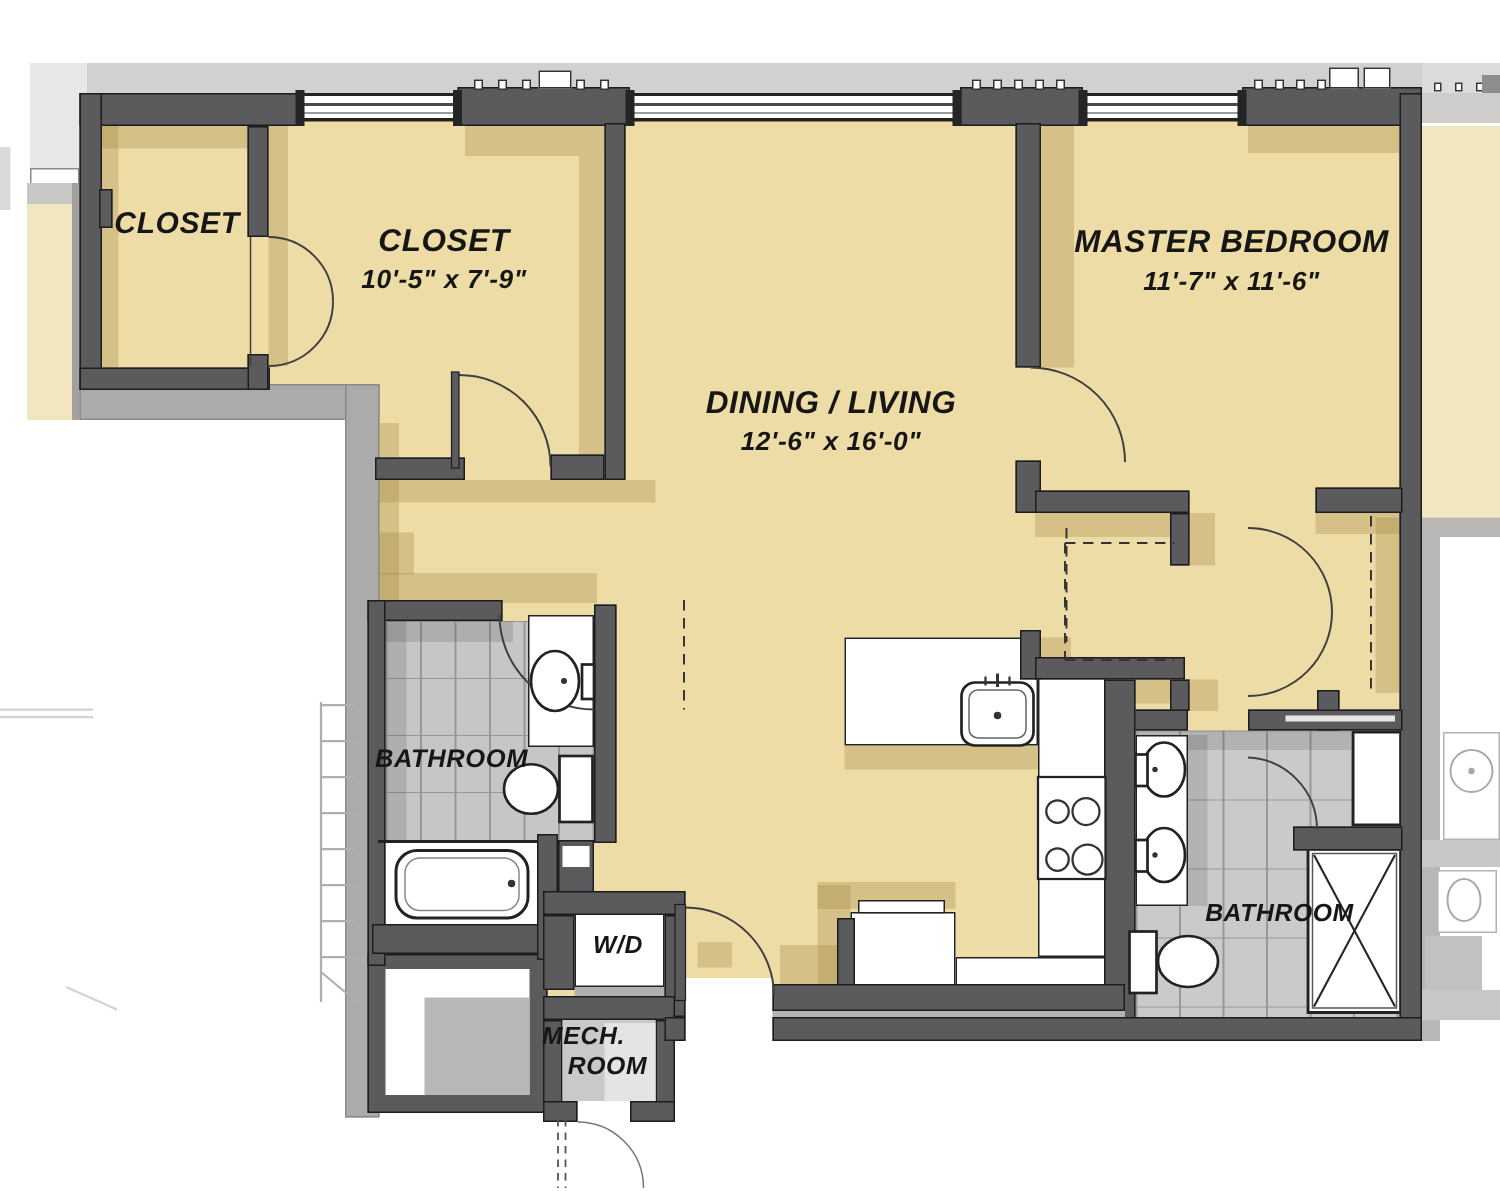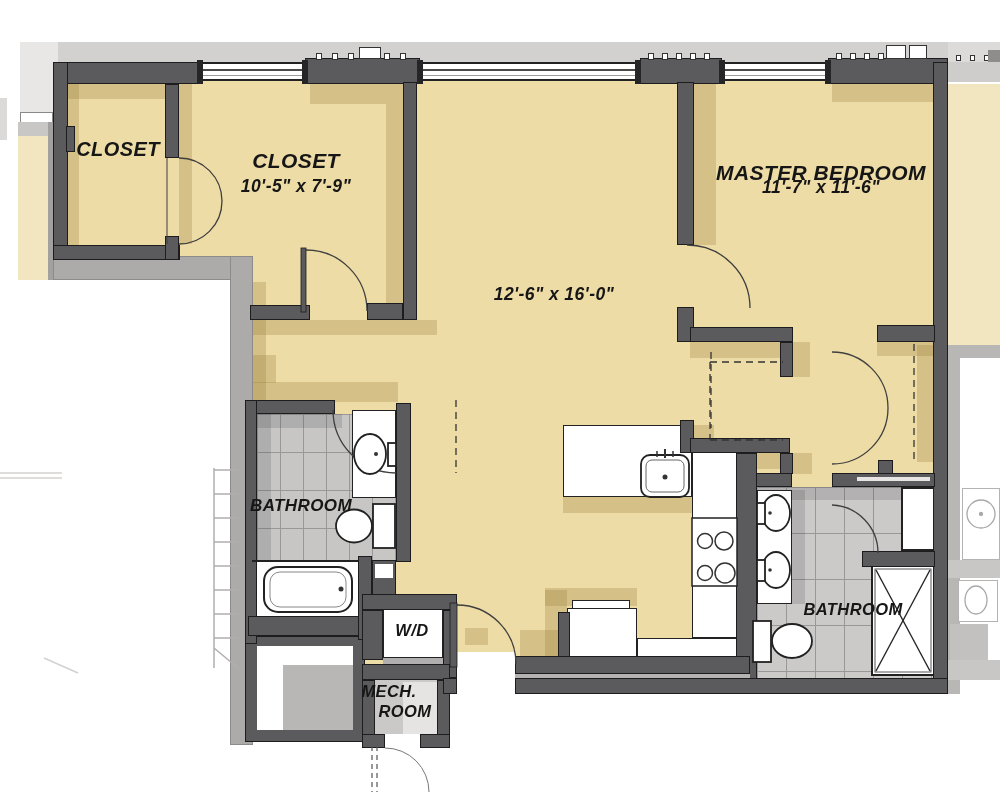--- a/index.html
+++ b/index.html
@@ -291,22 +291,23 @@
     <g fill="none" stroke="#aaa8a7" stroke-width="1.3">
       <circle cx="981" cy="514" r="14"></circle>
       <circle cx="981" cy="514" r="1.5" fill="#aaa8a7"></circle>
       <ellipse cx="976" cy="600" rx="11" ry="14"></ellipse>
     </g>
   </svg>
 
   <div class="lbl room-name" style="left:118px;top:138px;font-size:20px;">CLOSET</div>
   <div class="lbl room-name" style="left:296px;top:149px;">CLOSET</div>
   <div class="lbl room-dim" style="left:296px;top:176px;">10'-5" x 7'-9"</div>
+  <div class="lbl room-name" style="left:554px;top:257px;">DINING / LIVING</div>
   <div class="lbl room-dim" style="left:554px;top:284px;">12'-6" x 16'-0"</div>
-  <div class="lbl room-name" style="left:821px;top:161px;">MASTER BEDROOM</div>
+  <div class="lbl room-name" style="left:821px;top:150px;">MASTER BEDROOM</div>
   <div class="lbl room-dim" style="left:821px;top:177px;">11'-7" x 11'-6"</div>
   <div class="lbl" style="left:301px;top:496px;font-size:17px;">BATHROOM</div>
   <div class="lbl" style="left:853px;top:600px;font-size:16.5px;">BATHROOM</div>
   <div class="lbl small-name" style="left:412px;top:621px;">W/D</div>
   <div class="lbl small-name" style="left:389px;top:682px;">MECH.</div>
   <div class="lbl small-name" style="left:405px;top:702px;">ROOM</div>
 
 </div>
 
 </body></html>

